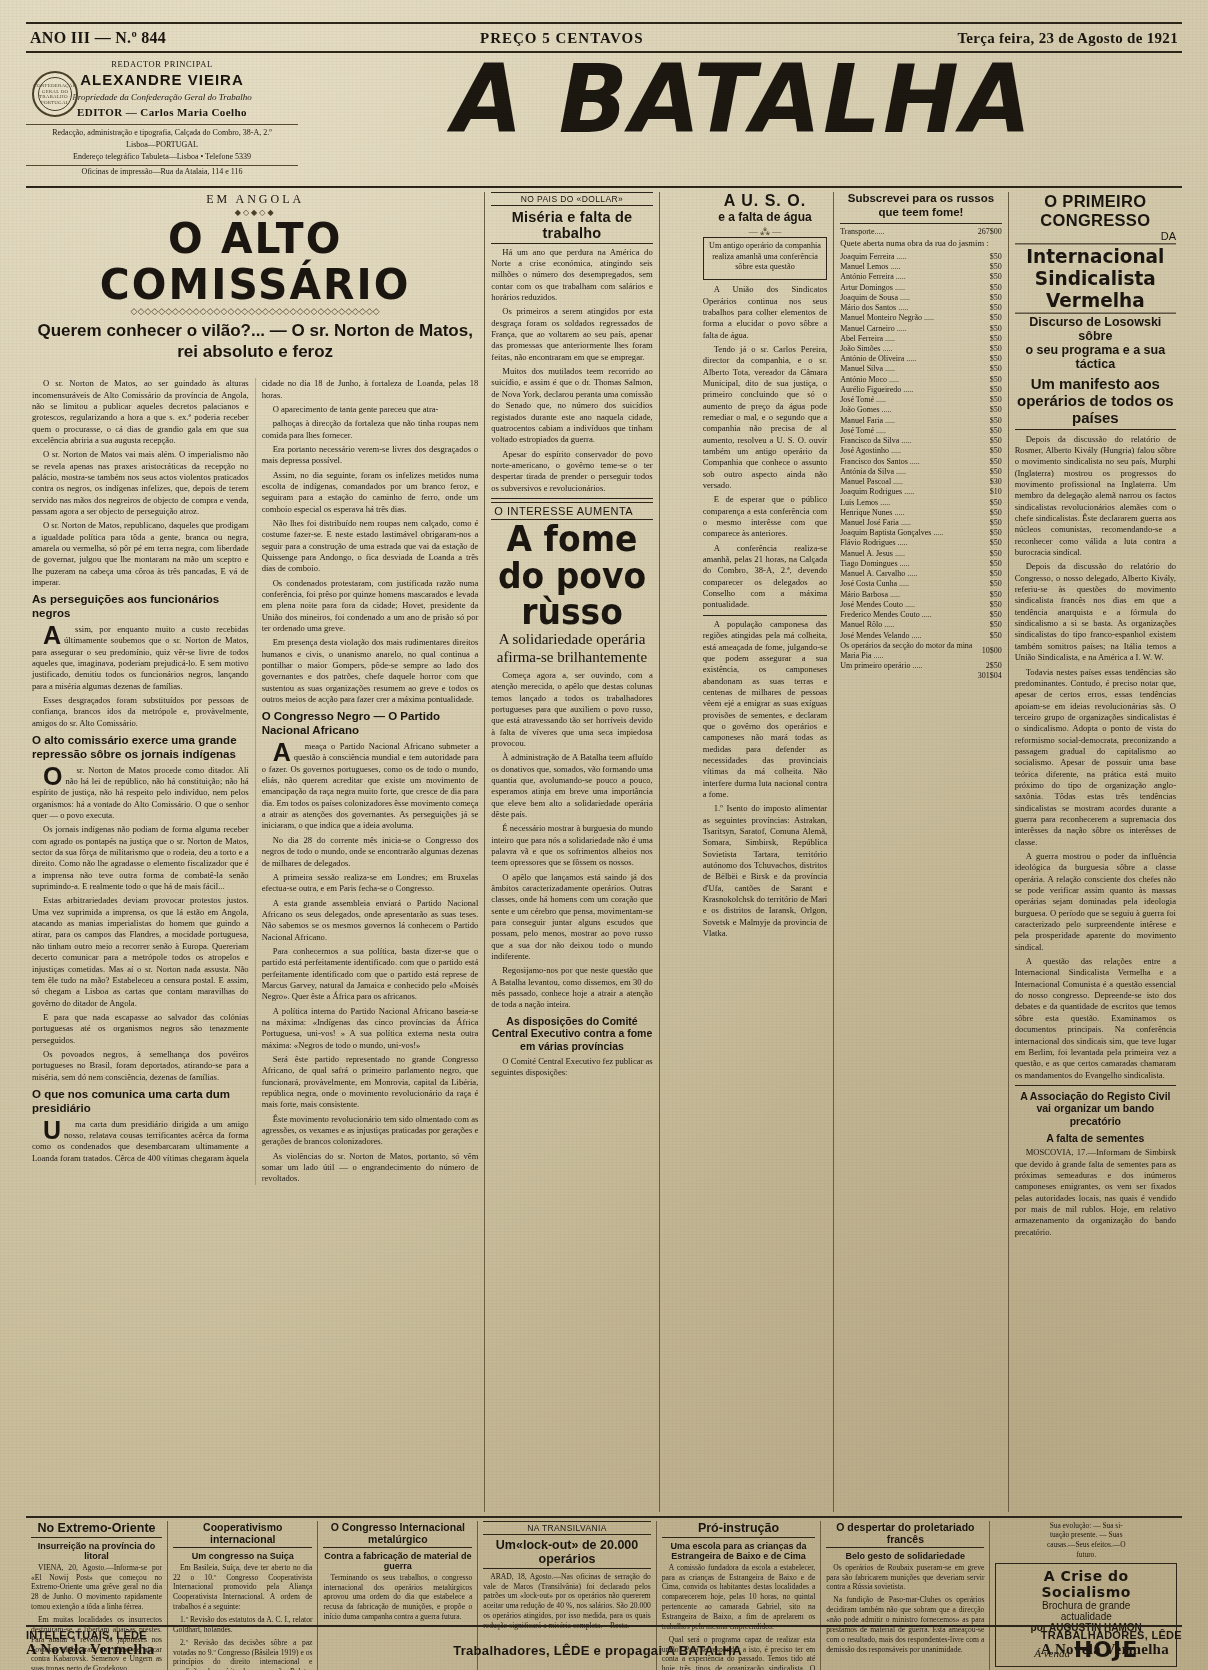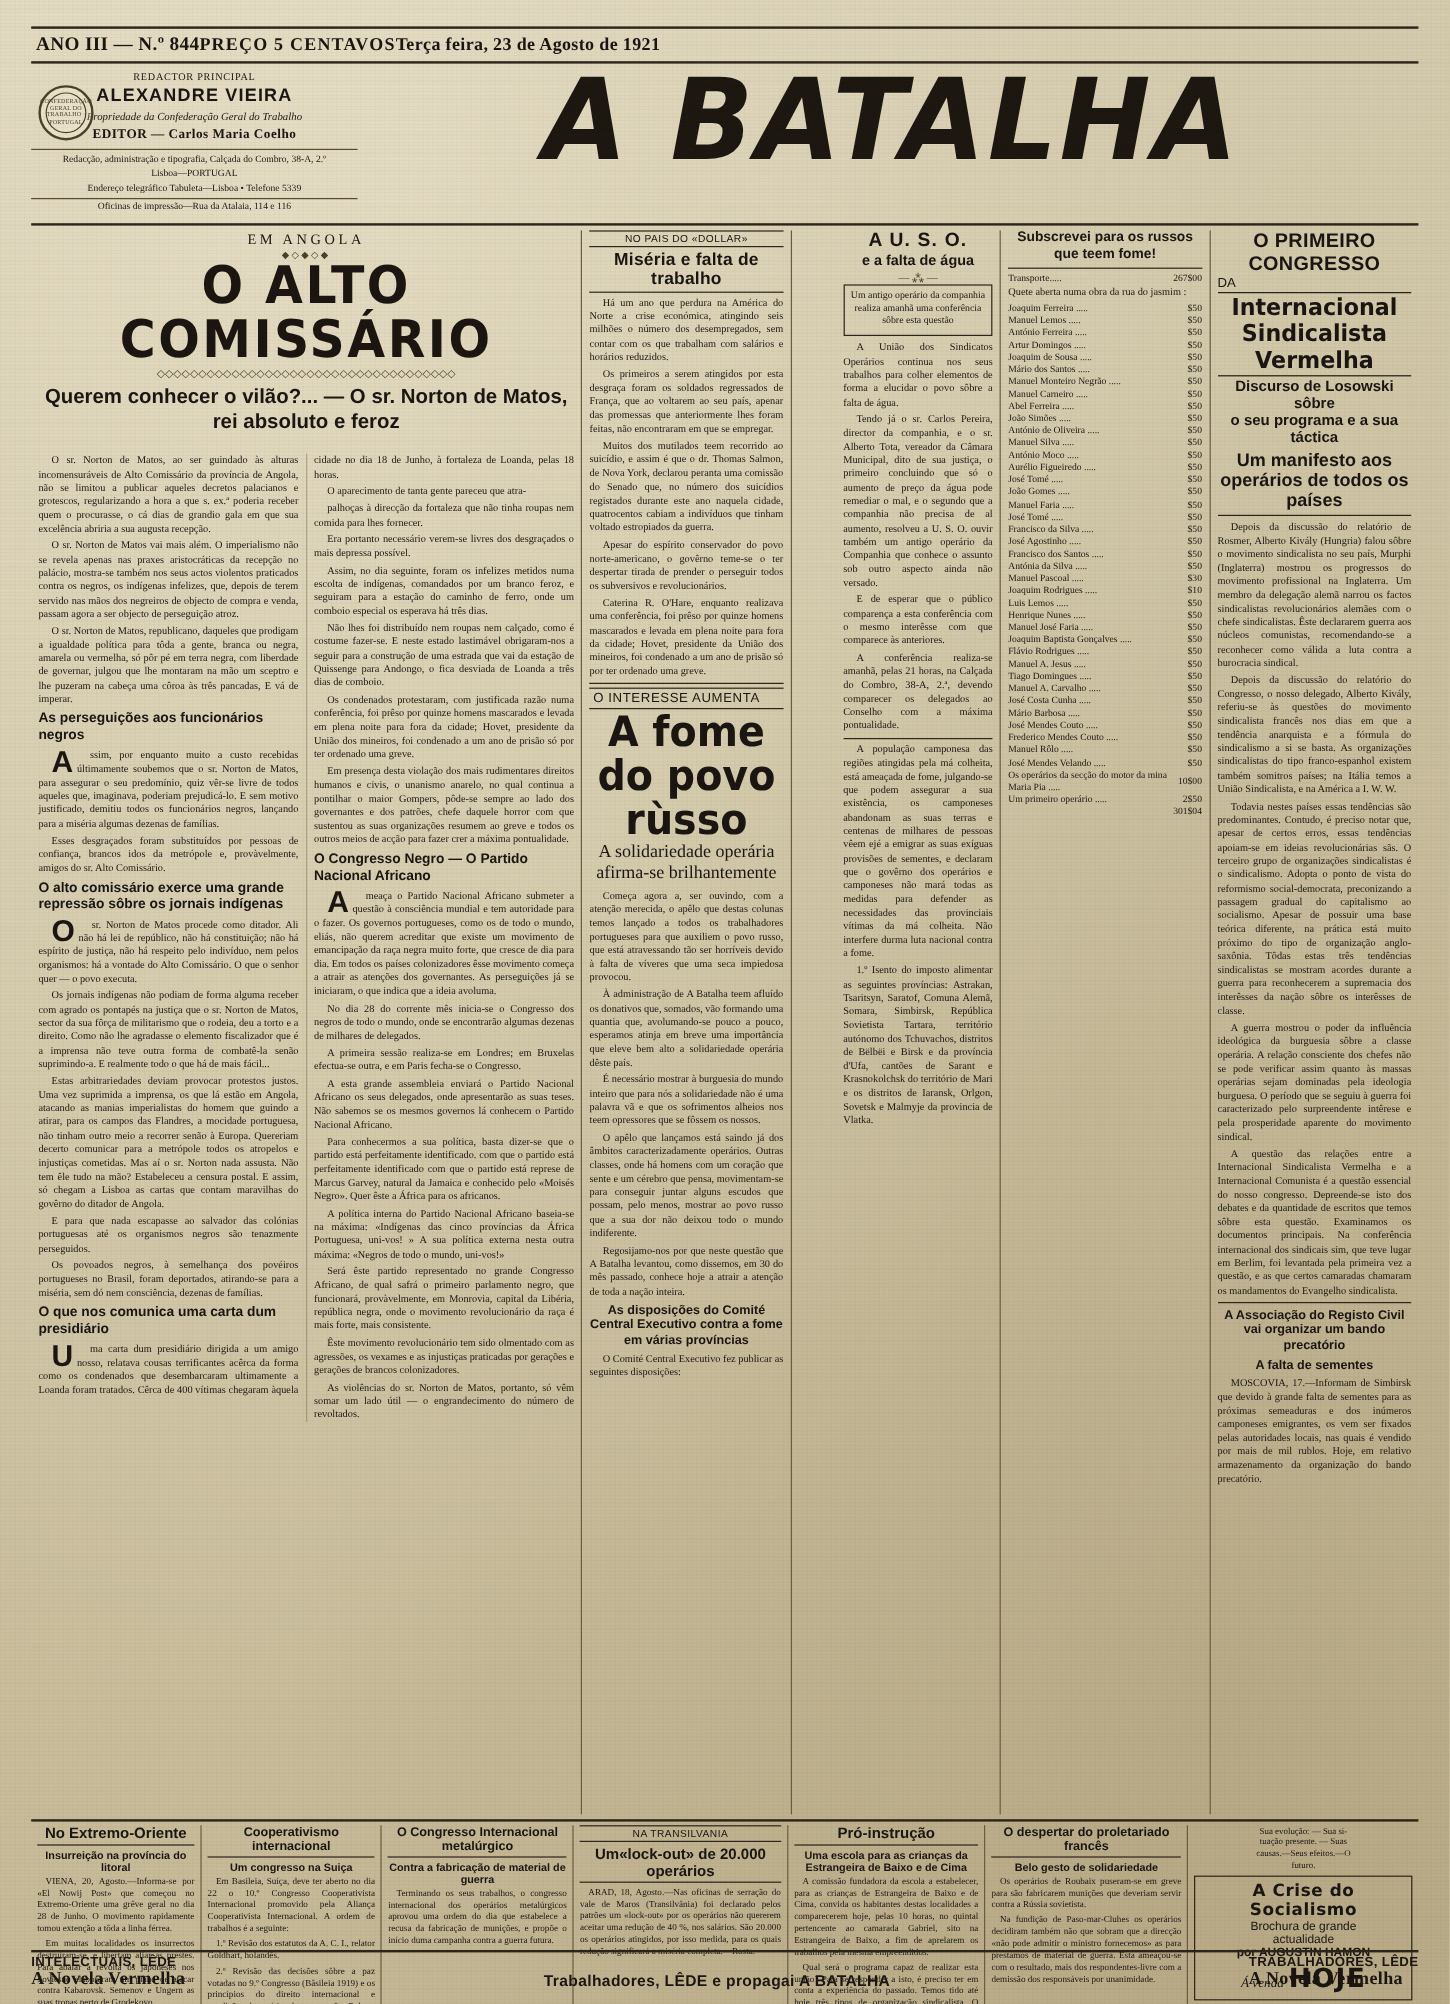--- a/index.html
+++ b/index.html
@@ -24,21 +24,21 @@
     position:absolute; inset:0; pointer-events:none;
     background-image:
       repeating-linear-gradient(0deg, rgba(90,70,40,0.035) 0 1px, rgba(0,0,0,0) 1px 3px),
       repeating-linear-gradient(90deg, rgba(90,70,40,0.03) 0 1px, rgba(0,0,0,0) 1px 4px);
     opacity:.8;
   }
 
   
   .top-rule { border-top:2px solid #2b2418; margin-bottom:3px; }
   .masthead-line {
-    display:flex; align-items:baseline; justify-content:flex-start;
+    display:flex; align-items:baseline; justify-content:space-between;
     font-weight:bold; letter-spacing:.3px;
     padding:2px 4px 4px 4px;
   }
   .masthead-line .ml-left { font-size:16px; }
   .masthead-line .ml-mid { font-size:15px; letter-spacing:1px; }
   .masthead-line .ml-right { font-size:15px; }
   .rule-thick { border-top:2.5px solid #2b2418; }
 
   .head-grid {
     display:flex; align-items:stretch;
@@ -137,21 +137,21 @@
   .title-misera { font-size:14.5px; letter-spacing:.2px; border-bottom:1px solid #2b2418; padding-bottom:2px; margin-bottom:3px;}
   .title-auso { font-size:16px; letter-spacing:1px; }
   .title-sub { font-size:12px; }
   .ornament { text-align:center; font-size:9px; color:#4a3f29; }
   .frame { border:1px solid #2b2418; padding:3px 4px; margin-bottom:4px; }
   .frame p { font-size:8.2px; text-indent:8px; }
   .congress-title {
     text-align:center; font-family:"Liberation Sans",sans-serif; font-weight:bold;
     font-size:16.5px; letter-spacing:.3px; line-height:1.15;
   }
-  .congress-sub { text-align:left; font-size:11px; font-family:"Liberation Sans",sans-serif; }
+  .congress-sub { text-align:right; font-size:11px; font-family:"Liberation Sans",sans-serif; }
   .banner-vermelha {
     border-top:1.5px solid #2b2418; border-bottom:1.5px solid #2b2418;
     text-align:center; font-family:"DejaVu Sans",sans-serif; font-weight:bold;
     font-size:18.5px; letter-spacing:0px; padding:1px 0; margin:3px 0;
     transform:scale(1,1.05);
   }
   .manifesto {
     text-align:center; font-family:"Liberation Sans",sans-serif; font-weight:bold;
     font-size:15px; border-bottom:1.5px solid #2b2418; padding-bottom:3px; margin:4px 0 4px;
   }
@@ -288,21 +288,20 @@
       </div>
     </div>
 
     <div class="col c2 vline">
       <div class="boxhead">NO PAIS DO «DOLLAR»</div>
       <h3 class="hl-center title-misera">Miséria e falta de trabalho</h3>
       <p>Há um ano que perdura na América do Norte a crise económica, atingindo seis milhões o número dos desempregados, sem contar com os que trabalham com salários e horários reduzidos.</p>
       <p>Os primeiros a serem atingidos por esta desgraça foram os soldados regressados de França, que ao voltarem ao seu país, apenar das promessas que anteriormente lhes foram feitas, não encontraram em que se empregar.</p>
       <p>Muitos dos mutilados teem recorrido ao suicídio, e assim é que o dr. Thomas Salmon, de Nova York, declarou peranta uma comissão do Senado que, no número dos suicídios registados durante este ano naquela cidade, quatrocentos cabiam a indivíduos que tinham voltado estropiados da guerra.</p>
       <p>Apesar do espírito conservador do povo norte-americano, o govêrno teme-se o ter despertar tirada de prender o perseguir todos os subversivos e revolucionários.</p>
-      <p>Caterina R. O'Hare, enquanto realizava uma conferência, foi prêso por quinze homens mascarados e levada em plena noite para fora da cidade; Hovet, presidente da União dos mineiros, foi condenado a um ano de prisão só por ter ordenado uma greve.</p>
 
       <div class="rule-mid"></div>
       <div class="interesse">O INTERESSE AUMENTA</div>
       <div class="fome-title">A fome do povo rùsso</div>
       <div class="fome-sub">
         <div>A solidariedade operária</div>
         <div>afirma-se brilhantemente</div>
       </div>
       <p>Começa agora a, ser ouvindo, com a atenção merecida, o apêlo que destas colunas temos lançado a todos os trabalhadores portugueses para que auxiliem o povo russo, que está atravessando tão ser horríveis devido à falta de víveres que uma seca impiedosa provocou.</p>
       <p>À administração de A Batalha teem afluído os donativos que, somados, vão formando uma quantia que, avolumando-se pouco a pouco, esperamos atinja em breve uma importância que eleve bem alto a solidariedade operária dêste país.</p>

